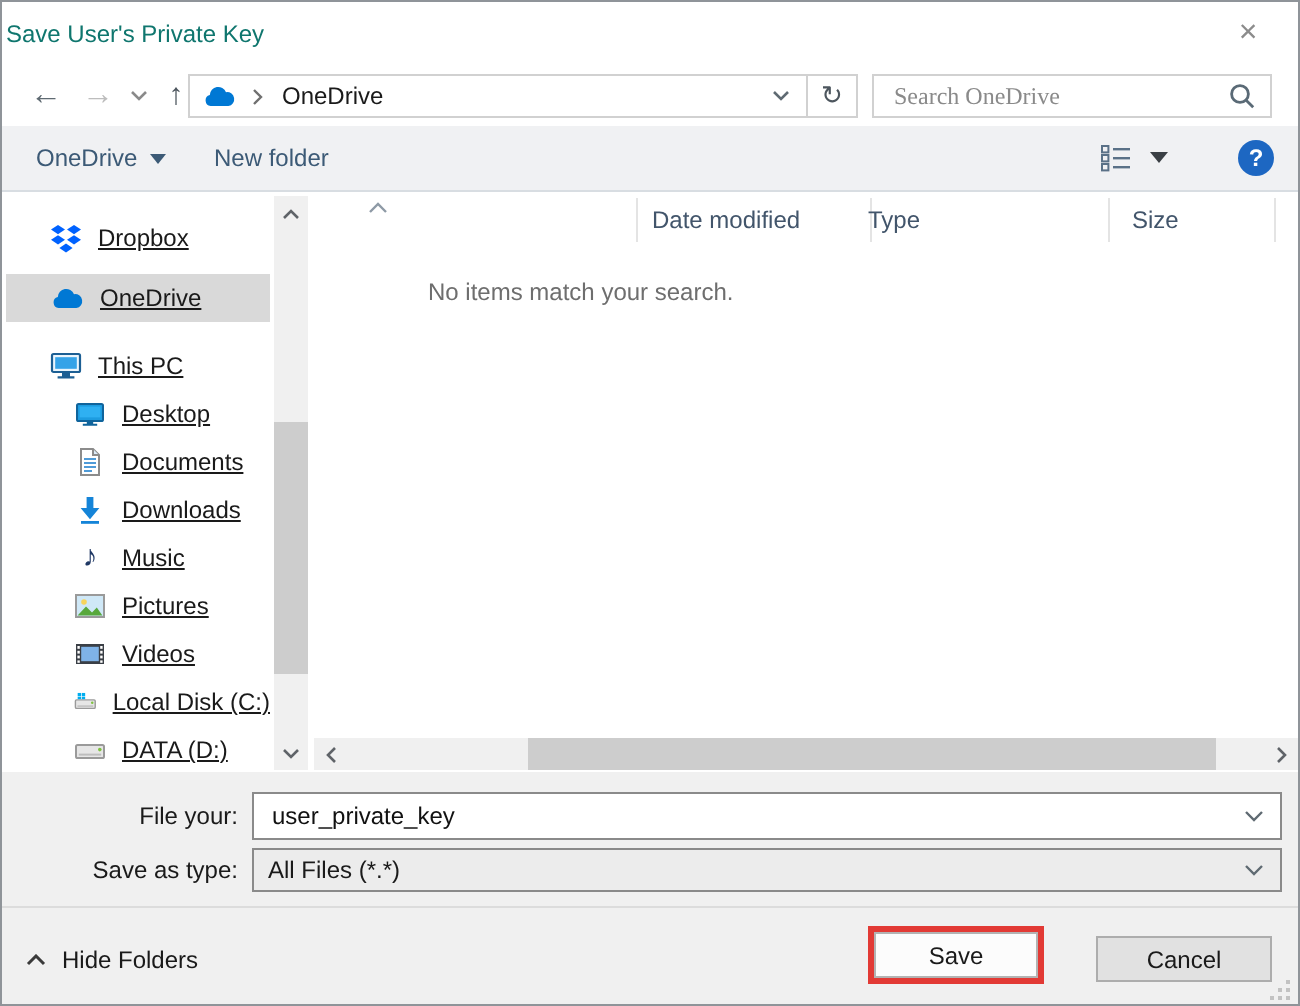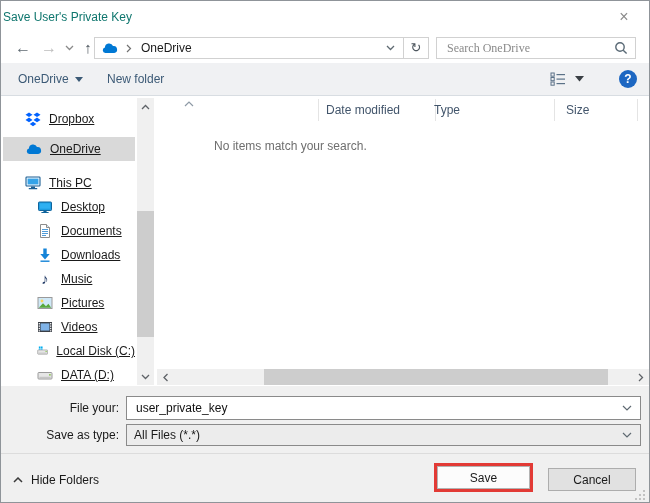--- a/index.html
+++ b/index.html
@@ -50,21 +50,21 @@
              box-sizing:border-box;display:flex;align-items:center;}
   .fname-box input{flex:1;border:none;outline:none;margin-left:7px;font-family:"Liberation Sans",sans-serif;
                    font-size:12px;color:#111;background:transparent;}
   .ftype-box{left:125px;top:423px;width:515px;height:22px;border:1px solid #8a8a8a;background:#ececec;
              box-sizing:border-box;display:flex;align-items:center;}
   .ftype-box .val{margin-left:7px;flex:1;}
   .combo-chev{margin-right:8px;display:flex;align-items:center;}
   
   .footline{left:0;top:452px;right:0;height:1px;background:#dcdcdc;}
   .hidefolders{left:12px;top:470px;height:18px;display:flex;align-items:center;gap:8px;}
-  .save-annot{left:433px;top:462px;width:99px;height:29px;border:3px solid #e23a35;box-sizing:border-box;}
+  .save-annot{left:433px;top:462px;width:88px;height:29px;border:3px solid #e23a35;box-sizing:border-box;}
   .save-btn{width:100%;height:100%;box-sizing:border-box;border:1px solid #b3b3b3;background:#fcfcfc;
             display:flex;align-items:center;justify-content:center;}
   .cancel-btn{left:547px;top:467px;width:88px;height:23px;box-sizing:border-box;border:1px solid #adadad;
               background:#e1e1e1;display:flex;align-items:center;justify-content:center;}
   svg{display:block;}
 </style>
 </head>
 <body>
 
 <div class="dlg">

